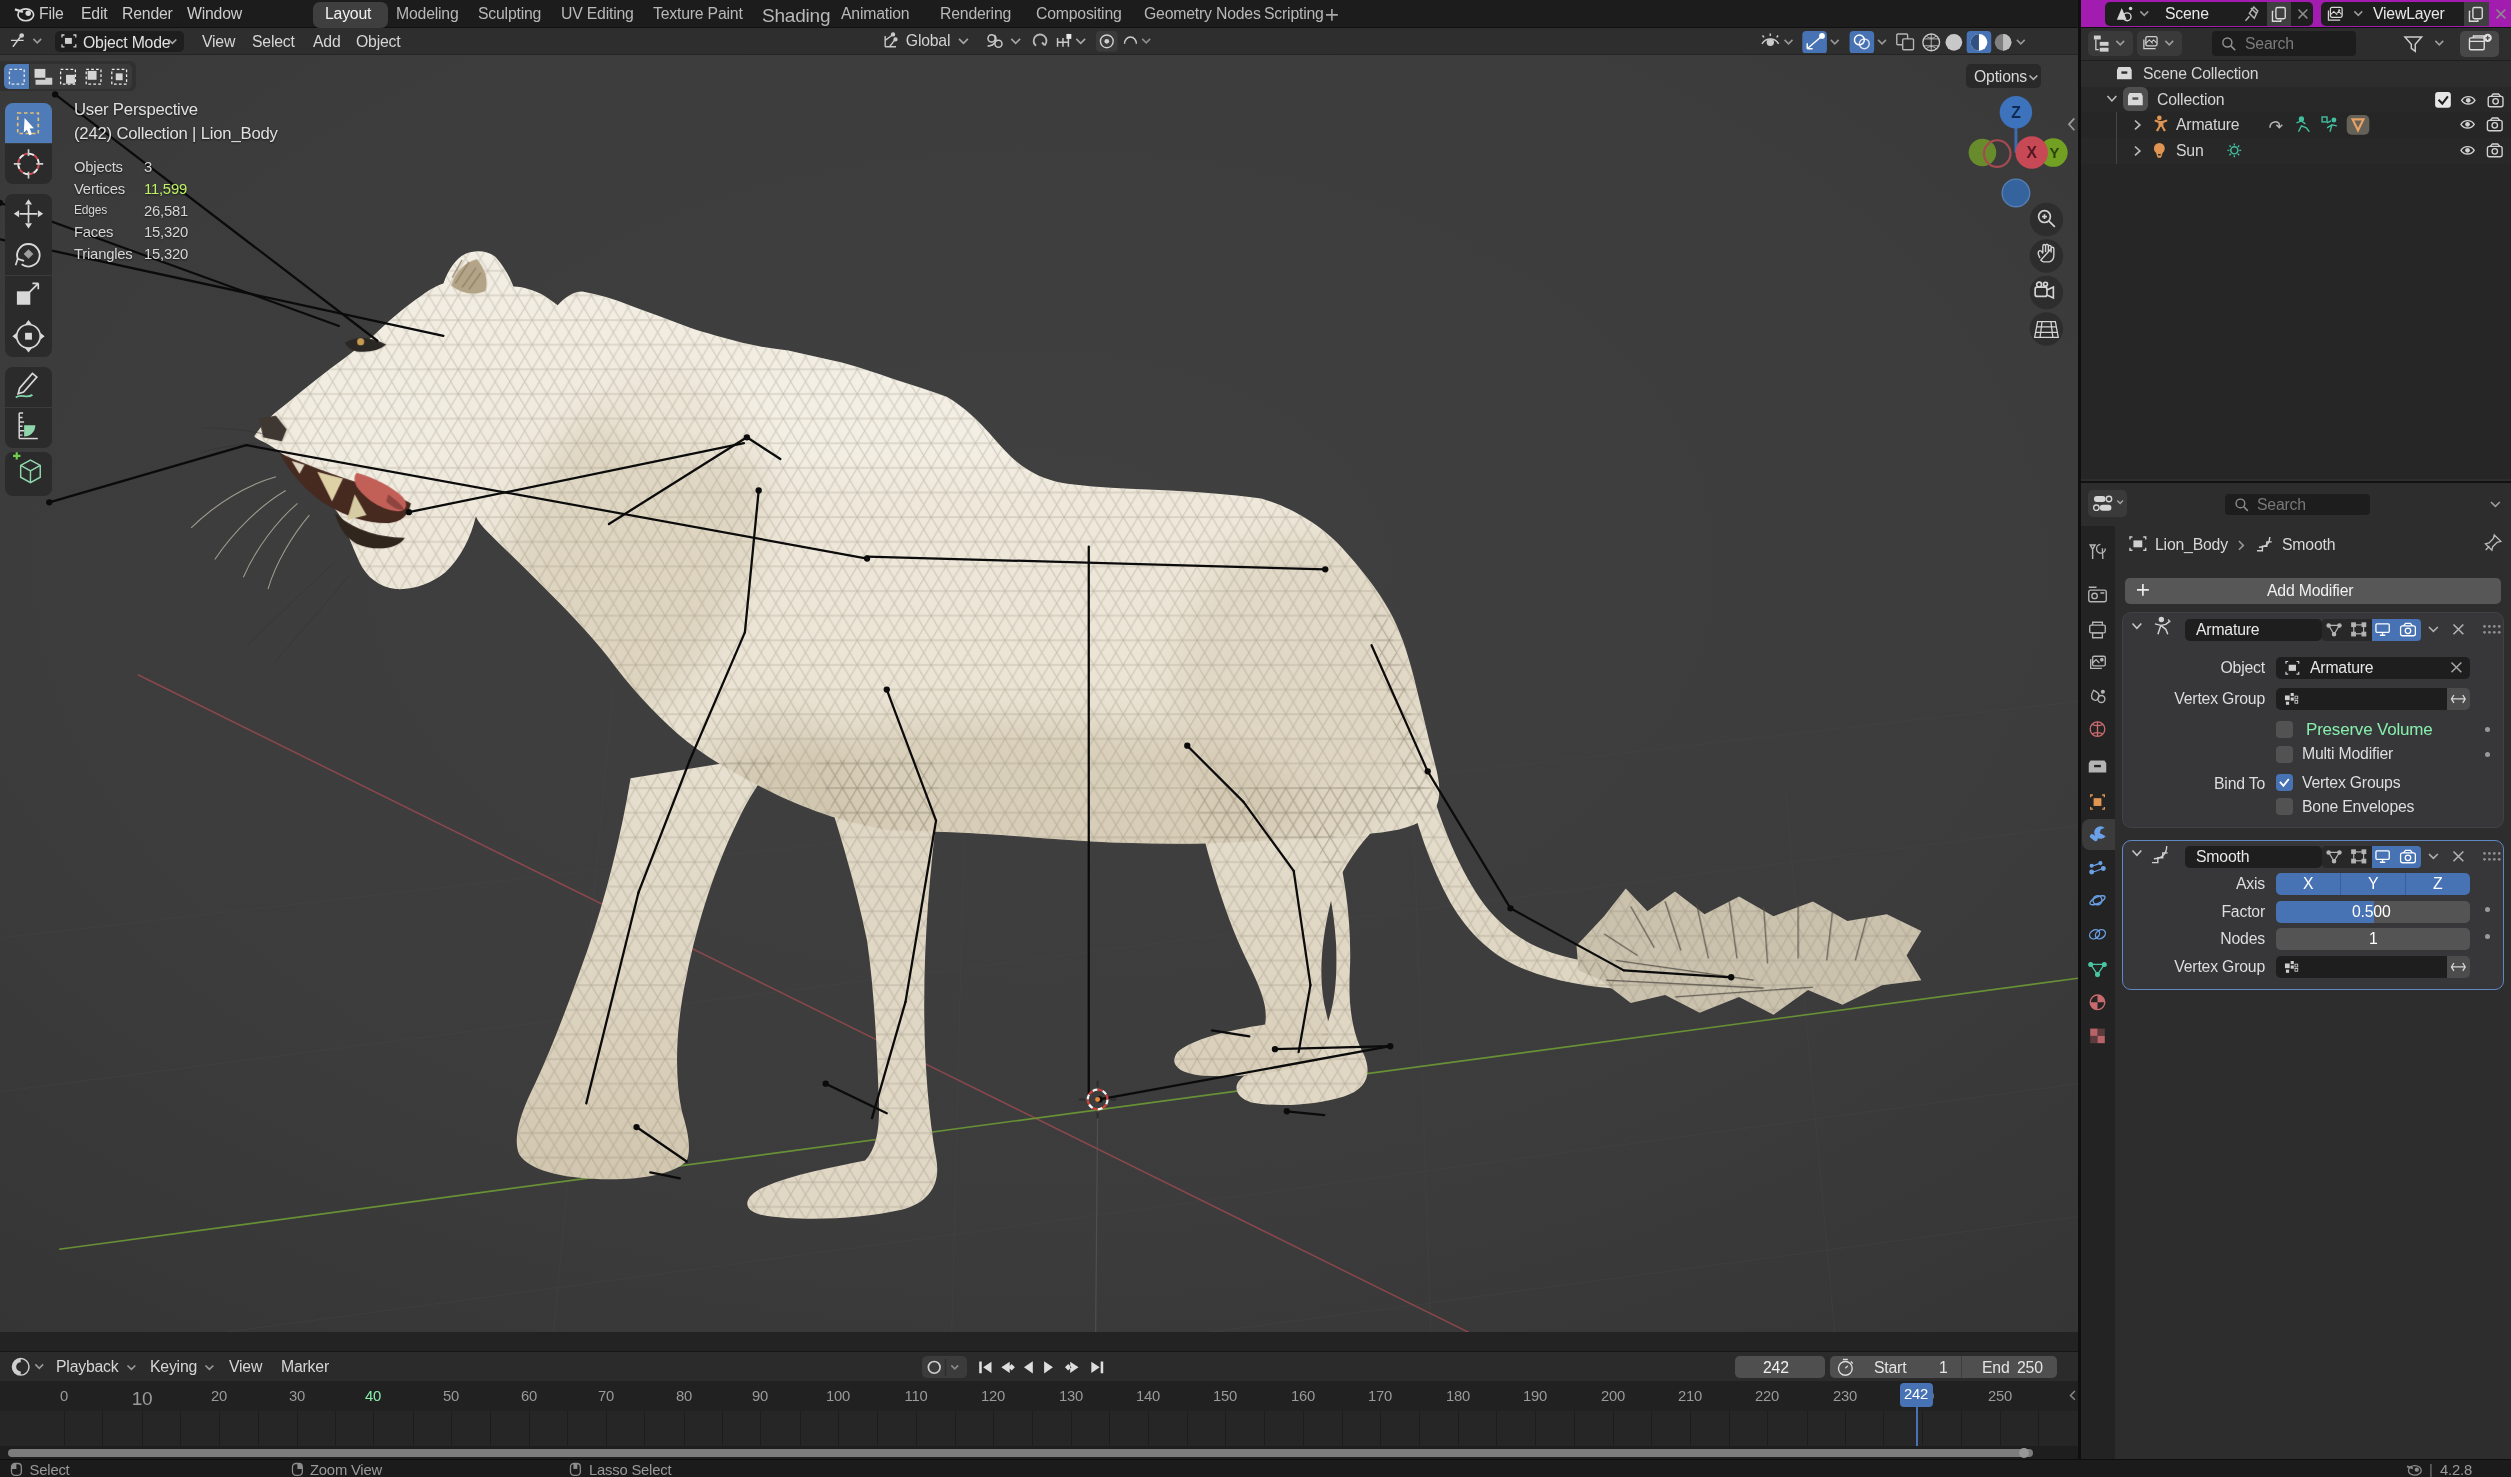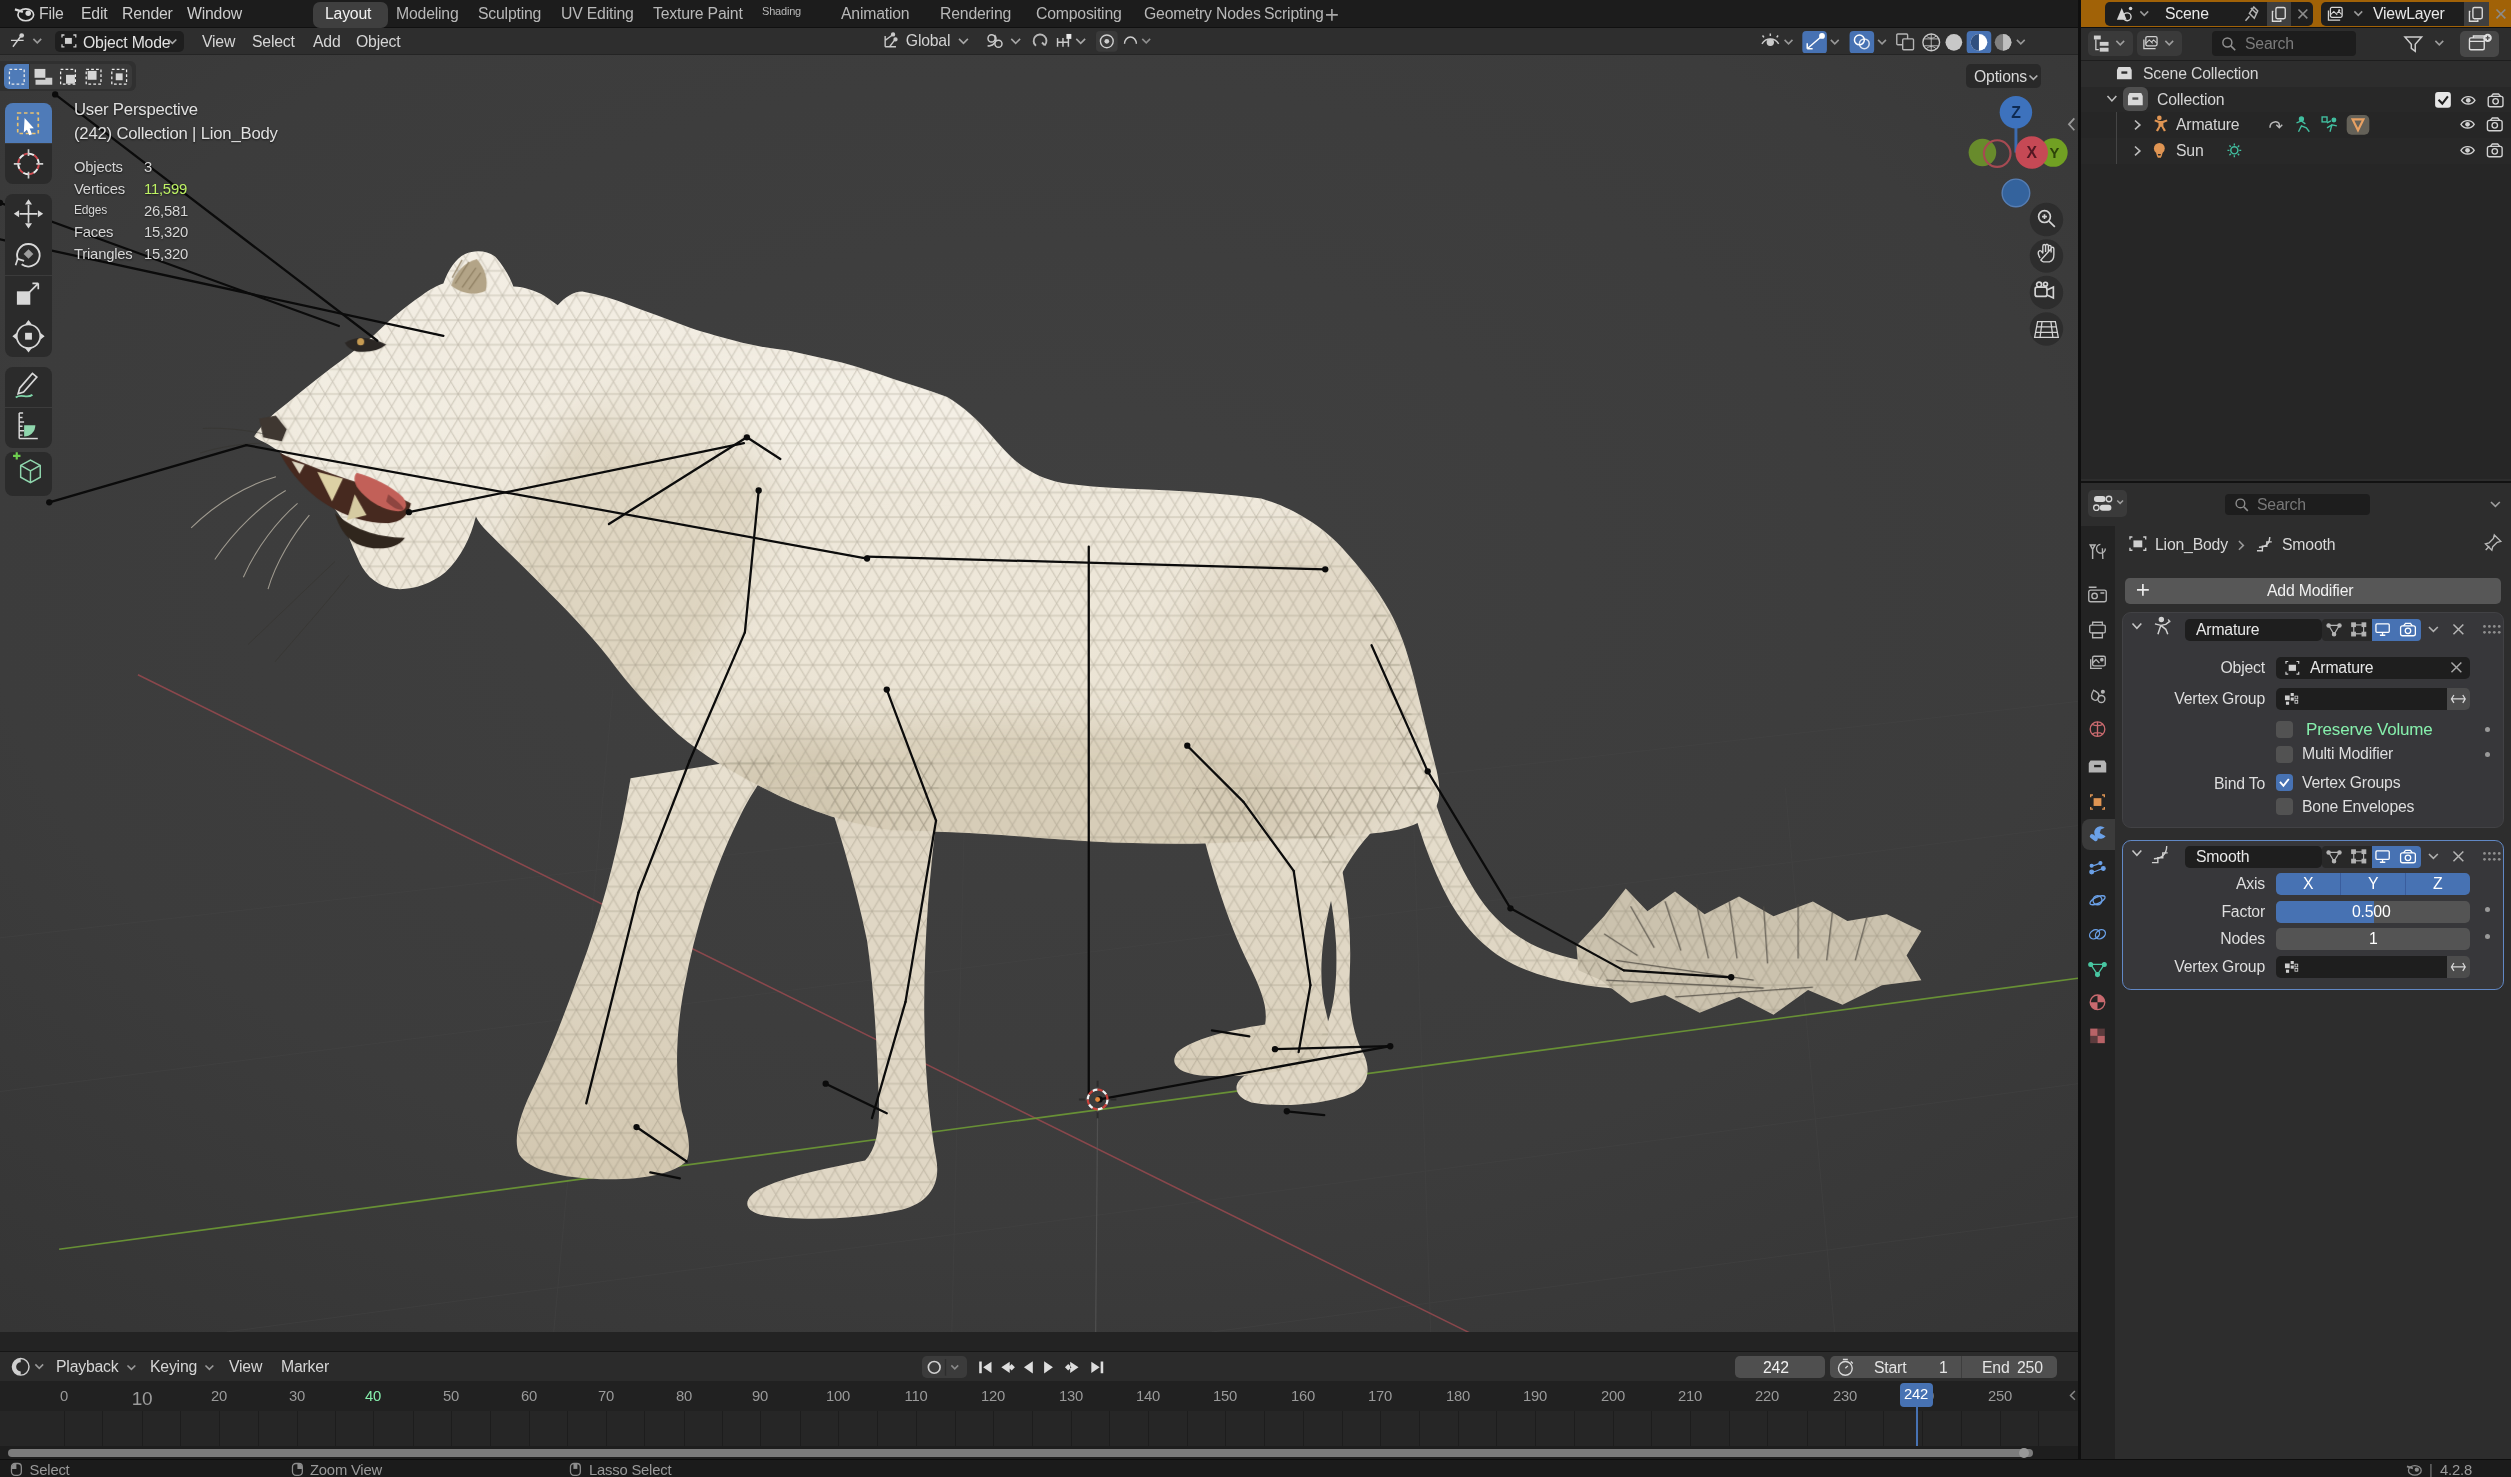--- a/index.html
+++ b/index.html
@@ -18,21 +18,21 @@
       <div class="txt" style="left:81px;top:4.9px;font-size:15.8px;color:#cccccc;">Edit</div>
       <div class="txt" style="left:122px;top:4.9px;font-size:15.8px;color:#cccccc;">Render</div>
       <div class="txt" style="left:187px;top:4.9px;font-size:15.8px;color:#cccccc;">Window</div>
       <div class="txt" style="left:258px;top:4.9px;font-size:15.8px;color:#cccccc;margin-top:24px;">Help</div>
       <div class="abs" style="left:313px;top:2px;width:75px;height:25.6px;background:#3f3f3f;border-radius:6.9px"></div>
 <div class="txt" style="left:325px;top:4.9px;font-size:15.8px;color:#f1f1f1;">Layout</div>
       <div class="txt" style="left:396px;top:4.9px;font-size:15.8px;color:#b8b8b8;">Modeling</div>
       <div class="txt" style="left:478px;top:4.9px;font-size:15.8px;color:#b8b8b8;">Sculpting</div>
       <div class="txt" style="left:561px;top:4.9px;font-size:15.8px;color:#b8b8b8;">UV Editing</div>
       <div class="txt" style="left:653px;top:4.9px;font-size:15.8px;color:#b8b8b8;">Texture Paint</div>
-      <div class="txt" style="left:762px;top:4.9px;font-size:11px;color:#b8b8b8;">Shading</div>
+      <div class="txt" style="left:762px;top:4.9px;font-size:19px;color:#b8b8b8;">Shading</div>
       <div class="txt" style="left:841px;top:4.9px;font-size:15.8px;color:#b8b8b8;">Animation</div>
       <div class="txt" style="left:940px;top:4.9px;font-size:15.8px;color:#b8b8b8;">Rendering</div>
       <div class="txt" style="left:1036px;top:4.9px;font-size:15.8px;color:#b8b8b8;">Compositing</div>
       <div class="txt" style="left:1144px;top:4.9px;font-size:15.8px;color:#b8b8b8;">Geometry Nodes</div>
       <div class="txt" style="left:1264px;top:4.9px;font-size:15.8px;color:#b8b8b8;">Scripting</div>
       <svg class="abs" style="left:1325px;top:7.9px" width="13.8" height="13.8" viewBox="0 0 14 14">
         <path d="M7,1 v12 M1,7 h12" stroke="#a8a8a8" stroke-width="1.6"></path>
       </svg>
 </div>
 <div class="abs" style="left:0;top:27.6px;width:2078px;height:27.6px;background:#2e2e2e;border-bottom:1px solid #242424">
@@ -767,21 +767,21 @@
 <div class="abs" style="left:2019px;top:2px;width:9.9px;height:9.9px;background:#989898;border-radius:4.9px"></div>
 </div>
 <div class="abs" style="left:1900px;top:51px;width:33px;height:23.6px;background:#4772b3;border-radius:3.9px"></div>
 <div class="txt" style="left:1904px;top:54px;font-size:14.8px;color:#ffffff;">242</div>
       <div class="abs" style="left:1916px;top:75px;width:2px;height:39px;background:#4772b3"></div>
 <svg class="abs" style="left:2068px;top:57px" width="8.9" height="12.8" viewBox="0 0 9 13">
         <path d="M7,2 L2.5,6.5 L7,11" stroke="#888" fill="none" stroke-width="1.5"></path>
       </svg>
 </div>
 <div class="abs" style="left:2080px;top:0;width:431px;height:1459px;background:#2d2d2d">
-<div class="abs" style="left:0;top:0;width:431px;height:27.6px;background:#a16207;border-bottom:1px solid #101010">
+<div class="abs" style="left:0;top:0;width:431px;height:27.6px;background:#a21caf;border-bottom:1px solid #101010">
 <div class="abs" style="left:24.6px;top:2px;width:208px;height:23.6px;background:#1e1e1e;border-radius:4.9px"></div>
 <svg class="abs" style="left:29.6px;top:4.9px" width="47" height="17.7" viewBox="0 0 48 18">
  <path d="M7,15 L12,3 L17,15 Z" fill="#d6d6d6"></path>
  <circle cx="17.5" cy="12" r="4" fill="none" stroke="#d6d6d6" stroke-width="1.4"></circle>
  <circle cx="21" cy="3.5" r="1.8" fill="#d6d6d6"></circle>
  <path d="M31,6.5 l4,4 l4,-4" stroke="#9a9a9a" fill="none" stroke-width="1.6"></path>
 </svg>
 <div class="txt" style="left:85px;top:4.9px;font-size:15.8px;color:#e8e8e8">Scene</div>
 <svg class="abs" style="left:163px;top:5.9px" width="19.7" height="16.7" viewBox="0 0 20 17">
  <path d="M8,2 l6,6 M11,1 l4,4 l-3.5,7.5 l-5,-5 z M6.5,10.5 l-4,4.5" stroke="#b4b4b4" fill="none" stroke-width="1.5"></path>

